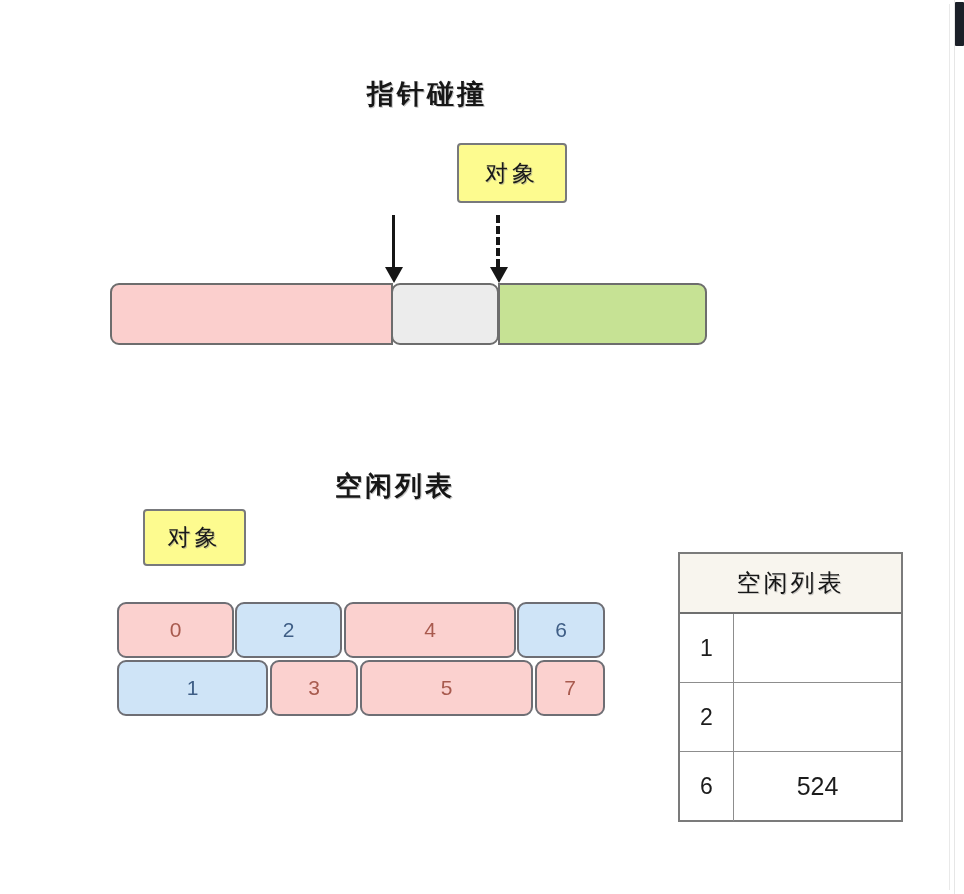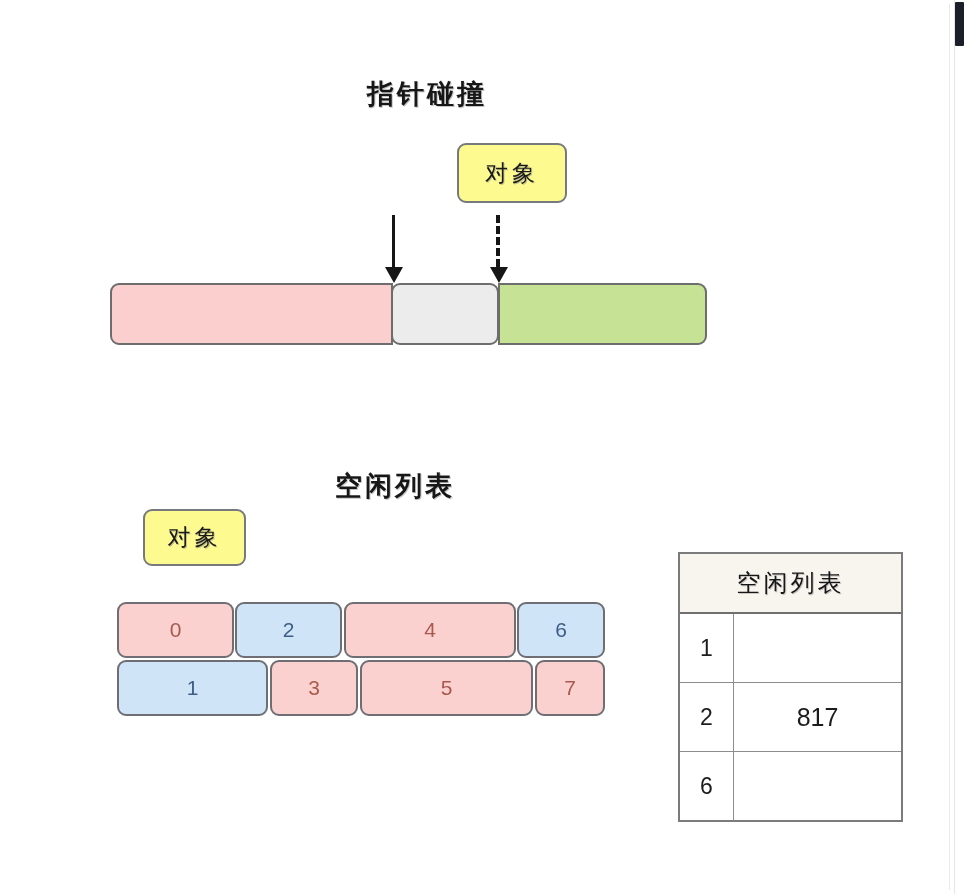--- a/index.html
+++ b/index.html
@@ -64,21 +64,21 @@
     white-space: nowrap;
   }
   #heading-pointer-bump { left: 367px; top: 76px; }
   #heading-free-list    { left: 335px; top: 468px; }
 
   
   .obj-box {
     position: absolute;
     background: #fdfb8f;
     border: 2px solid #78797c;
-    border-radius: 9px;
+    border-radius: 4px;
     display: flex;
     align-items: center;
     justify-content: center;
     font-size: 23px;
     letter-spacing: 4px;
     color: #191919;
     text-shadow: 1px 1px 0 rgba(140,140,140,0.5);
     box-sizing: border-box;
   }
   #obj-box-top    { left: 457px; top: 143px; width: 110px; height: 60px; }
@@ -257,24 +257,24 @@
     <div class="blk pink" style="left:418px; top:58px; width:70px;">7</div>
   </div>
 
   <div class="free-table">
     <div class="ft-header">空闲列表</div>
     <div class="ft-row">
       <div class="ft-cell idx">1</div>
     </div>
     <div class="ft-row">
       <div class="ft-cell idx">2</div>
-      <div class="ft-cell val">817</div>
     </div>
     <div class="ft-row">
       <div class="ft-cell idx">6</div>
+      <div class="ft-cell val">524</div>
     </div>
   </div>
 
 </div>
 
 <div class="page-divider"></div>
 <div class="scroll-track">
   <div class="scroll-thumb"></div>
 </div>
 

